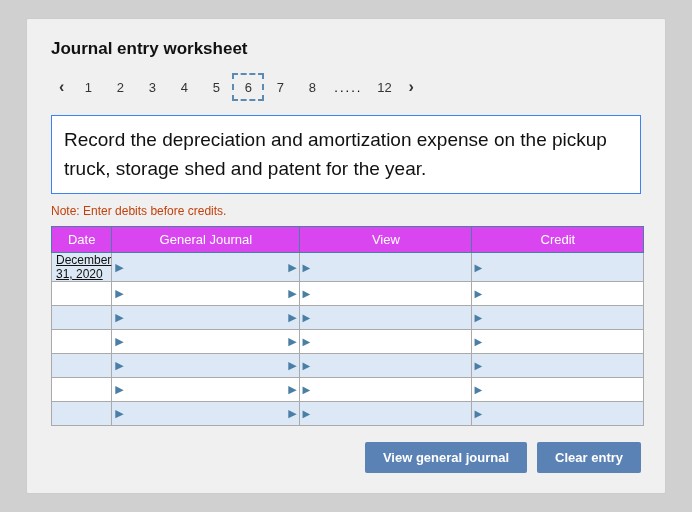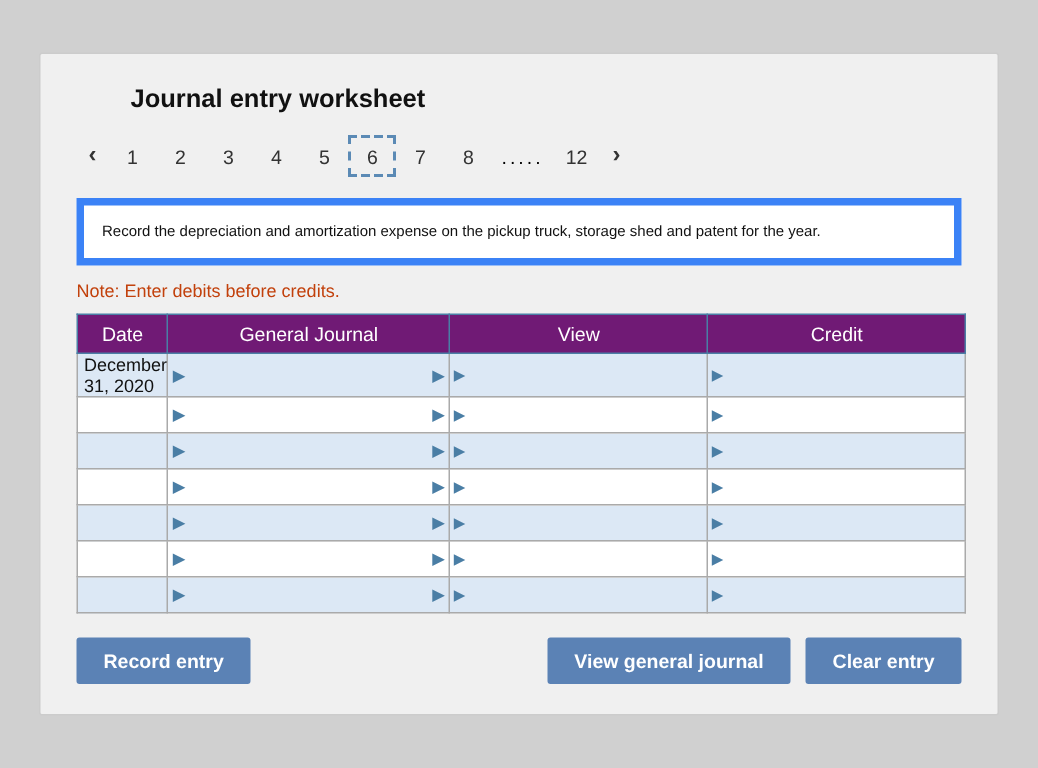--- a/index.html
+++ b/index.html
@@ -18,21 +18,20 @@
       border: 1px solid #ccc;
       width: 640px;
       padding: 20px 24px 20px 24px;
       border-radius: 2px;
     }
     .title {
       font-size: 17px;
       font-weight: bold;
       margin-bottom: 14px;
       color: #111;
-      margin-left: 36px;
     }
     .pagination {
       display: flex;
       align-items: center;
       gap: 0;
       margin-bottom: 14px;
     }
     .page-nav {
       cursor: pointer;
       font-size: 16px;
@@ -58,39 +57,39 @@
     }
     .page-dots {
       display: inline-flex;
       align-items: center;
       padding: 0 6px;
       font-size: 13px;
       letter-spacing: 2px;
     }
     .description-box {
       background: #fff;
-      border: 5px solid #3b82f6;
+      border: 1px solid #3b82f6;
       padding: 10px 12px;
       margin-bottom: 10px;
       line-height: 1.5;
       color: #111;
-      font-size: 10px;
+      font-size: 19px;
     }
     .note {
       color: #c2410c;
       font-size: 12px;
       margin-bottom: 8px;
     }
     .journal-table {
       width: 100%;
       border-collapse: collapse;
       margin-bottom: 16px;
     }
     .journal-table th {
-      background: #701a75;
+      background: #d946ef;
       color: #fff;
       text-align: center;
       padding: 5px 4px;
       font-weight: normal;
       font-size: 13px;
       border: 1px solid #4a7ea5;
     }
     .journal-table th.date-col { width: 130px; }
     .journal-table th.gj-col { }
     .journal-table th.debit-col { width: 80px; }
@@ -98,20 +97,21 @@
     .journal-table td {
       border: 1px solid #aaa;
       padding: 0;
       height: 24px;
     }
     .journal-table td.date-cell {
       padding-left: 4px;
       font-size: 12px;
       color: #111;
       vertical-align: middle;
+      text-decoration: underline;
     }
     .journal-table td.gj-cell {
       position: relative;
     }
     .gj-input-wrapper {
       display: flex;
       align-items: center;
       height: 100%;
     }
     .gj-arrow {
@@ -384,17 +384,16 @@
           <div class="amount-input-wrap">
             <span class="amount-arrow">▶</span>
             <input class="amount-input" type="text" value="" style="">
           </div>
         </td>
       </tr>
     </tbody>
   </table>
 
   <div class="buttons-row">
-    <button class="btn">Record entry</button>
     <button class="btn btn-right">View general journal</button>
     <button class="btn">Clear entry</button>
   </div>
 </div>
 
 </body></html>

